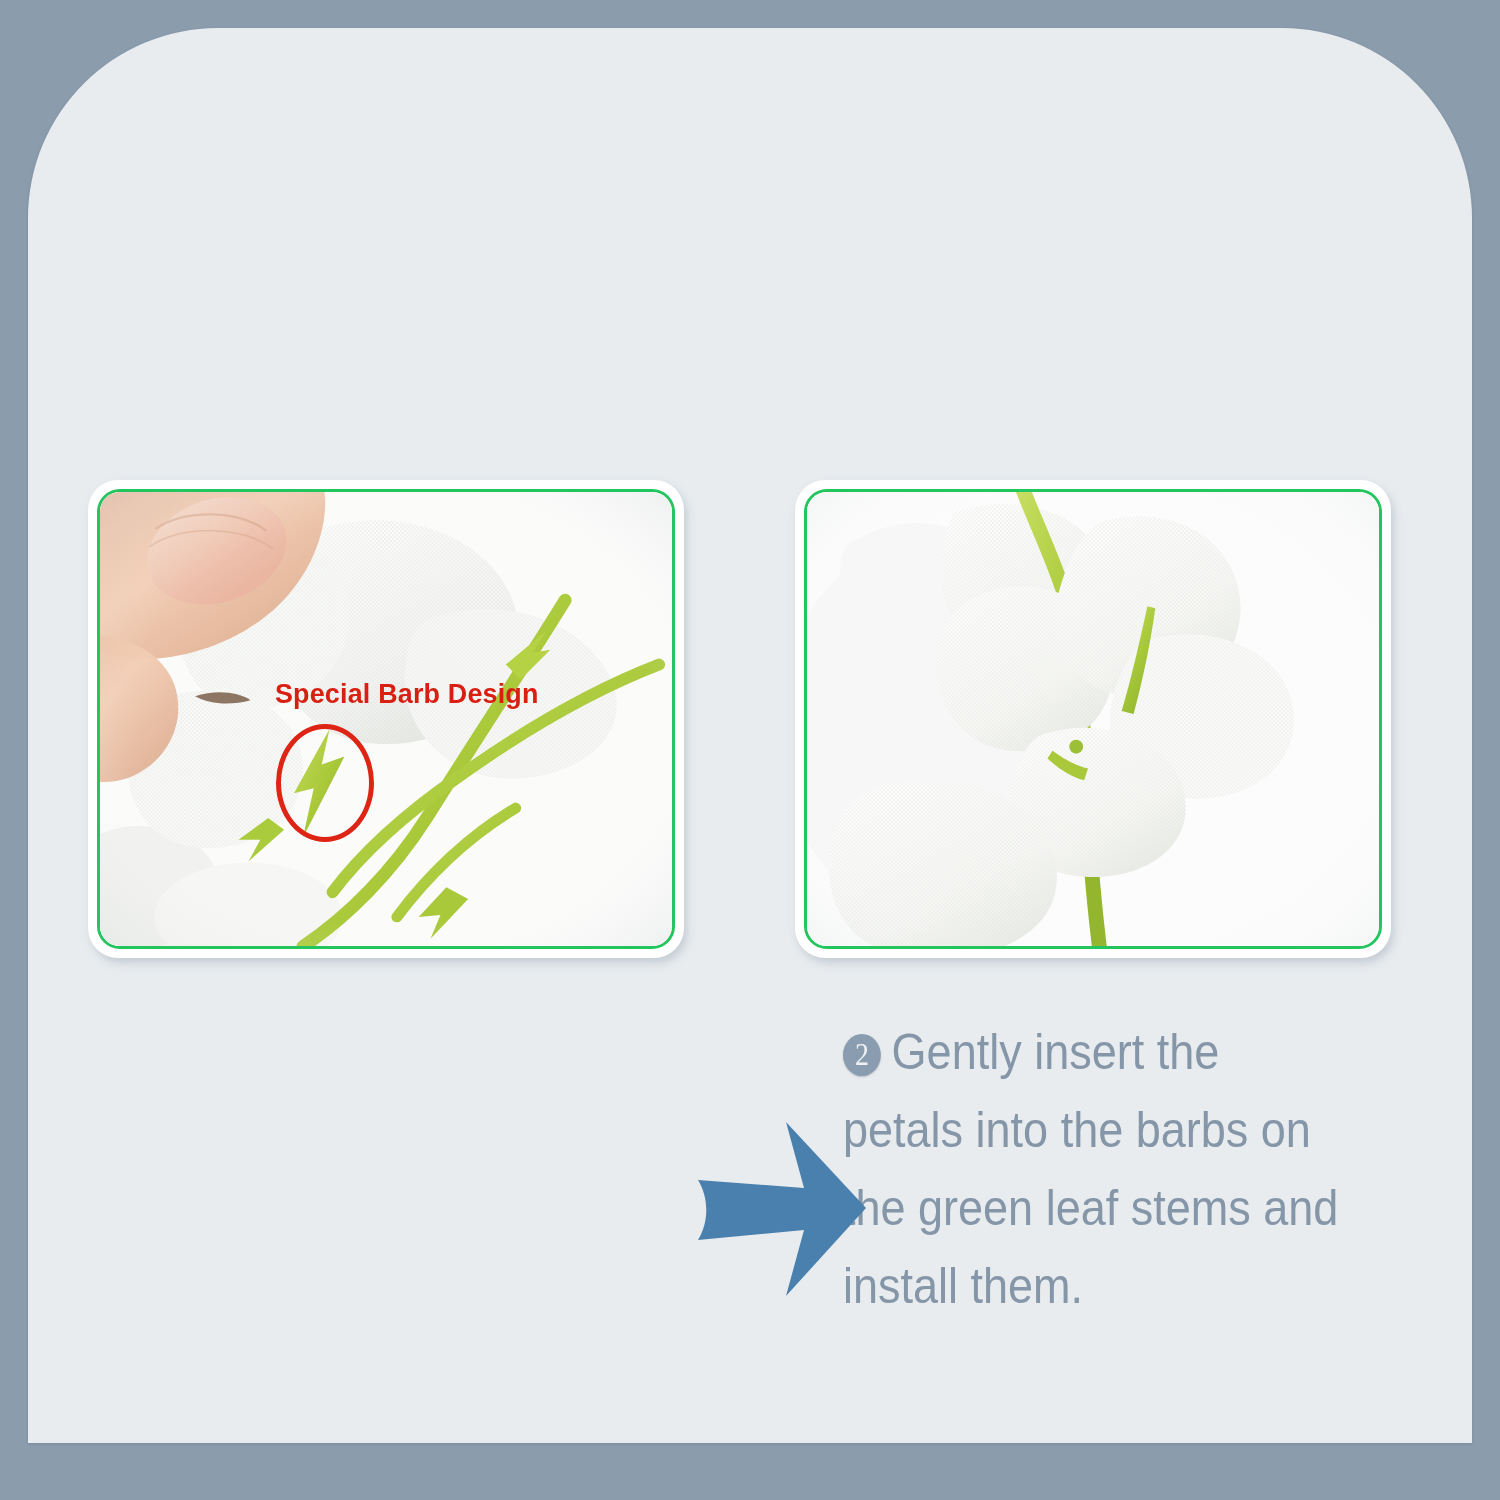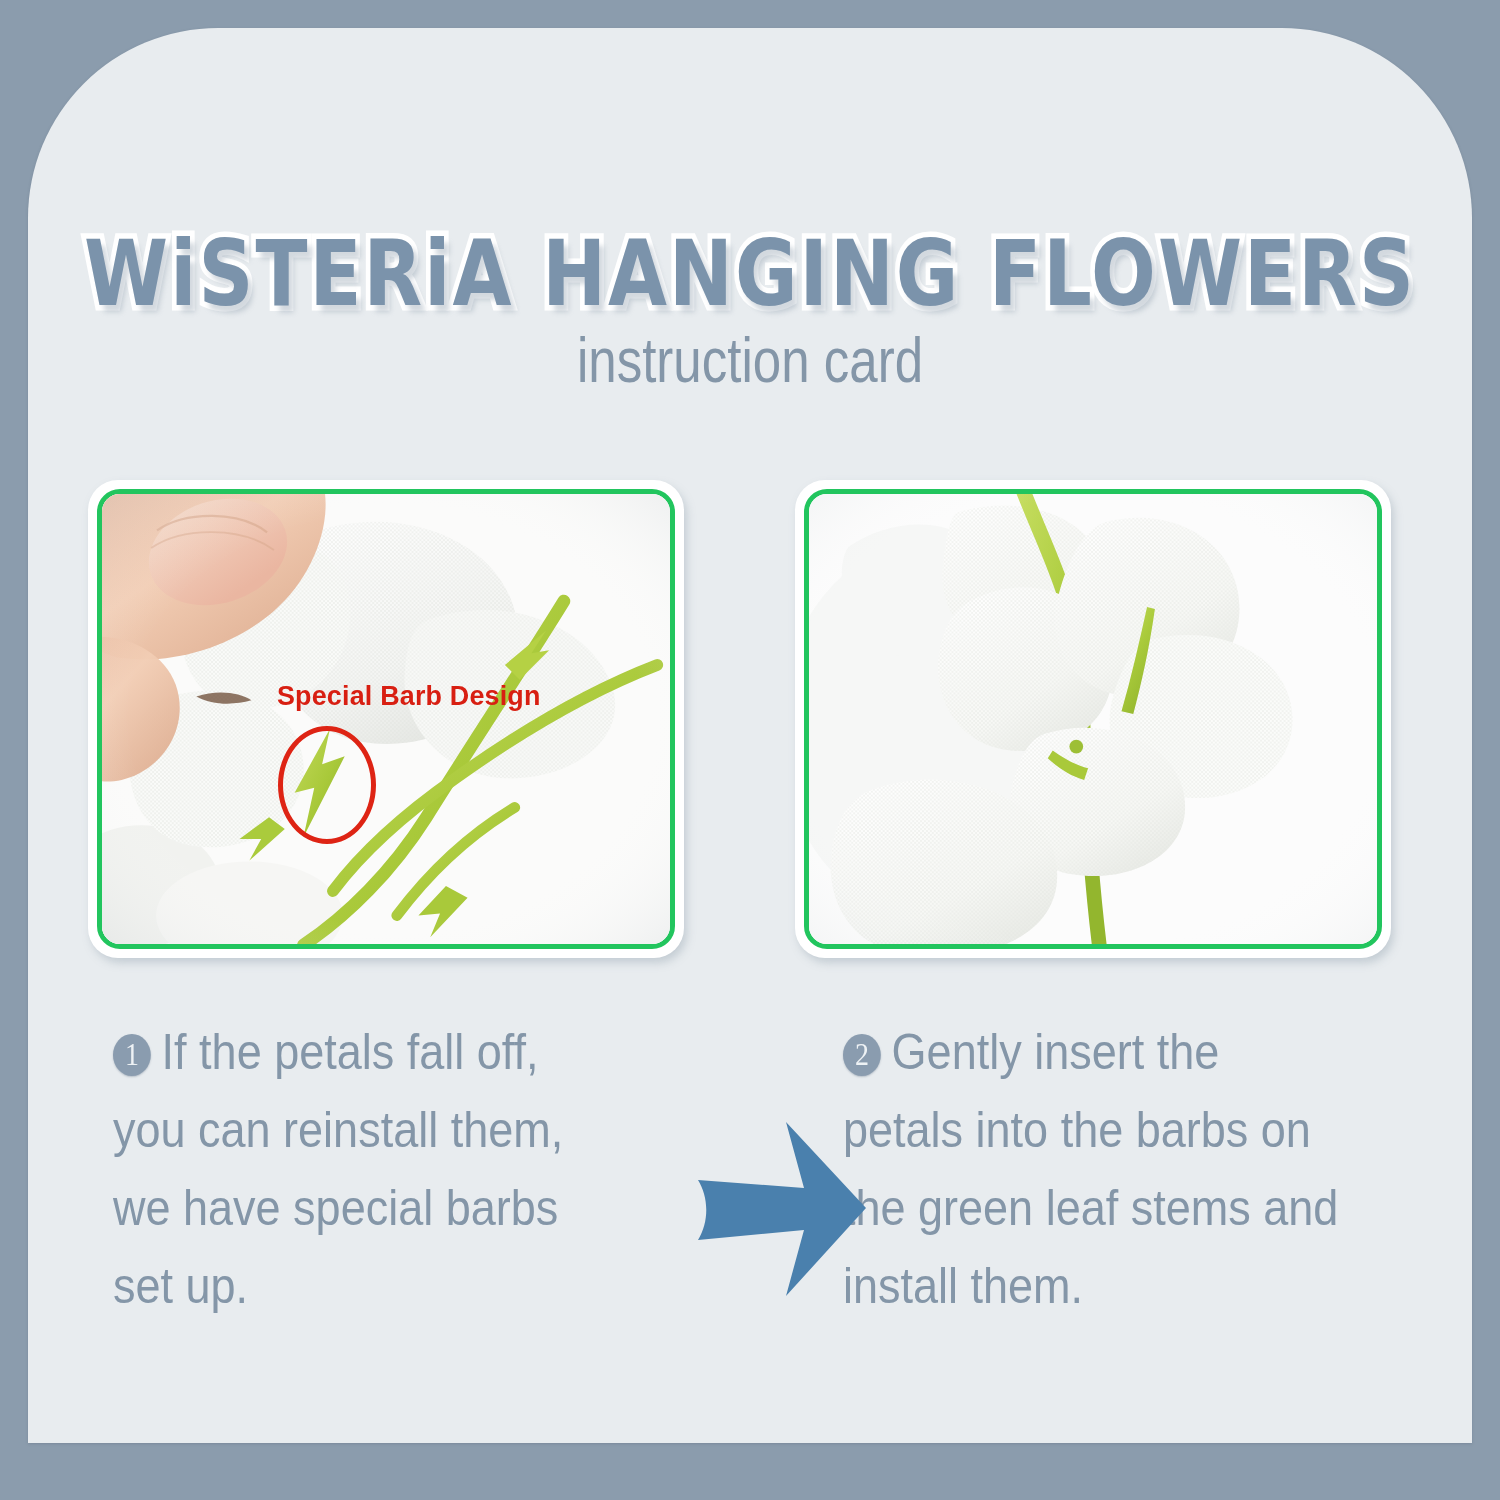--- a/index.html
+++ b/index.html
@@ -91,21 +91,21 @@
     box-sizing: border-box;
     box-shadow: 3px 5px 9px rgba(130,146,162,.34);
   }
   .photo-frame.left  { left: 60px; }
   .photo-frame.right { left: 767px; }
   .photo-inner {
     position: relative;
     width: 100%;
     height: 100%;
     border-radius: 23px;
-    border: 5px solid #22c55e;
+    border: 3px solid #22c55e;
     box-sizing: border-box;
     overflow: hidden;
     background: #fdfdfd;
   }
   .photo-canvas {
     position: absolute;
     inset: 0;
     width: 100%;
     height: 100%;
     display: block;
@@ -187,24 +187,20 @@
     margin-right: 12px;
     box-shadow: 0 1px 2px rgba(120,136,152,.45);
   }
 </style>
 </head>
 <body>
 
 <div class="stage">
   <div class="card">
 
-    <div class="header">
-      <div class="title">WiSTERiA HANGING FLOWERS</div>
-      <div class="subtitle">instruction card</div>
-    </div>
 
     <div class="photo-row">
 
       <div class="photo-frame left">
         <div class="photo-inner">
           <svg class="photo-canvas" viewBox="0 0 578 460" preserveAspectRatio="xMidYMid slice">
             <defs>
               <linearGradient id="skin1" x1="0" y1="0" x2="1" y2="1">
                 <stop offset="0%" stop-color="#e8b79b"></stop>
                 <stop offset="45%" stop-color="#f2cdb4"></stop>
@@ -363,28 +359,20 @@
                  L110 112
                  L92 178
                  L172 90
                  L92 4
                  L110 70 Z" fill="#4a80ad"></path>
       </svg>
     </div>
 
     <div class="steps">
 
-      <div class="step one">
-        <div class="step-line">
-          <span class="badge">1</span><span>If the petals fall off,</span>
-        </div>
-        <div class="step-line">you can reinstall them,</div>
-        <div class="step-line">we have special barbs</div>
-        <div class="step-line">set up.</div>
-      </div>
 
       <div class="step two">
         <div class="step-line">
           <span class="badge">2</span><span>Gently insert the</span>
         </div>
         <div class="step-line">petals into the barbs on</div>
         <div class="step-line">the green leaf stems and</div>
         <div class="step-line">install them.</div>
       </div>
 

